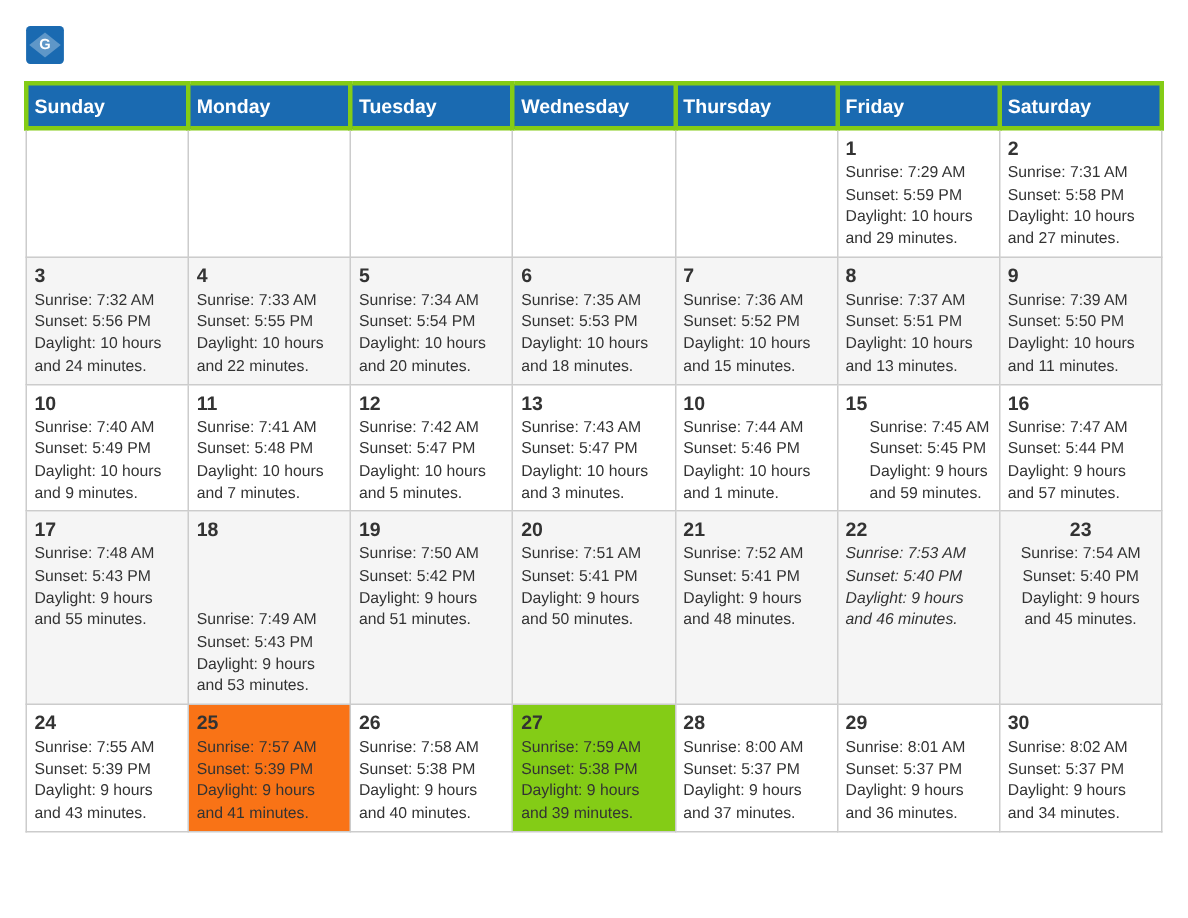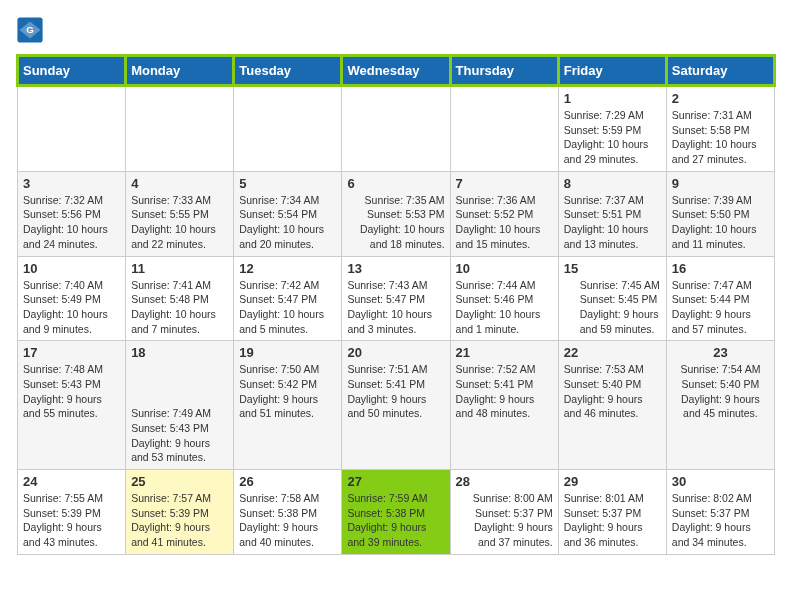--- a/index.html
+++ b/index.html
@@ -150,21 +150,21 @@
 Daylight: 10 hours and 22 minutes.</div>
         </td>
         <td style="background-color: rgb(245, 245, 245);">
           <span class="day-num">5</span>
           <div class="cell-info" style="white-space: pre-line;">Sunrise: 7:34 AM
 Sunset: 5:54 PM
 Daylight: 10 hours and 20 minutes.</div>
         </td>
         <td style="background-color: rgb(245, 245, 245);">
           <span class="day-num">6</span>
-          <div class="cell-info" style="white-space: pre-line; text-align: right;">Sunrise: 7:35 AM
+          <div class="cell-info" style="white-space: pre-line;">Sunrise: 7:35 AM
 Sunset: 5:53 PM
 Daylight: 10 hours and 18 minutes.</div>
         </td>
         <td style="background-color: rgb(245, 245, 245);">
           <span class="day-num">7</span>
           <div class="cell-info" style="white-space: pre-line;">Sunrise: 7:36 AM
 Sunset: 5:52 PM
 Daylight: 10 hours and 15 minutes.</div>
         </td>
         <td style="background-color: rgb(245, 245, 245);">
@@ -250,59 +250,59 @@
 Daylight: 9 hours and 50 minutes.</div>
         </td>
         <td style="background-color: rgb(245, 245, 245);">
           <span class="day-num">21</span>
           <div class="cell-info" style="white-space: pre-line;">Sunrise: 7:52 AM
 Sunset: 5:41 PM
 Daylight: 9 hours and 48 minutes.</div>
         </td>
         <td style="background-color: rgb(245, 245, 245); margin-top: 23px;">
           <span class="day-num">22</span>
-          <div class="cell-info" style="white-space: pre-line;">Sunrise: 7:53 AM
+          <div class="cell-info" style="white-space: pre-line; font-style: italic;">Sunrise: 7:53 AM
 Sunset: 5:40 PM
 Daylight: 9 hours and 46 minutes.</div>
         </td>
         <td style="background-color: rgb(245, 245, 245); text-align: center;">
           <span class="day-num">23</span>
           <div class="cell-info" style="white-space: pre-line;">Sunrise: 7:54 AM
 Sunset: 5:40 PM
 Daylight: 9 hours and 45 minutes.</div>
         </td>
       </tr>
       <tr>
         <td style="background-color: rgb(255, 255, 255);">
           <span class="day-num">24</span>
           <div class="cell-info" style="white-space: pre-line;">Sunrise: 7:55 AM
 Sunset: 5:39 PM
 Daylight: 9 hours and 43 minutes.</div>
         </td>
-        <td style="background-color: #fef9c3;">
+        <td style="background-color: #f97316;">
           <span class="day-num">25</span>
           <div class="cell-info" style="white-space: pre-line;">Sunrise: 7:57 AM
 Sunset: 5:39 PM
 Daylight: 9 hours and 41 minutes.</div>
         </td>
         <td style="background-color: rgb(255, 255, 255);">
           <span class="day-num">26</span>
           <div class="cell-info" style="white-space: pre-line;">Sunrise: 7:58 AM
 Sunset: 5:38 PM
 Daylight: 9 hours and 40 minutes.</div>
         </td>
         <td style="background-color: #84cc16; margin-left: 12px;">
           <span class="day-num">27</span>
           <div class="cell-info" style="white-space: pre-line;">Sunrise: 7:59 AM
 Sunset: 5:38 PM
 Daylight: 9 hours and 39 minutes.</div>
         </td>
         <td style="background-color: rgb(255, 255, 255);">
           <span class="day-num">28</span>
-          <div class="cell-info" style="white-space: pre-line; text-align: right;">Sunrise: 8:00 AM
+          <div class="cell-info" style="white-space: pre-line;">Sunrise: 8:00 AM
 Sunset: 5:37 PM
 Daylight: 9 hours and 37 minutes.</div>
         </td>
         <td style="background-color: rgb(255, 255, 255);">
           <span class="day-num">29</span>
           <div class="cell-info" style="white-space: pre-line;">Sunrise: 8:01 AM
 Sunset: 5:37 PM
 Daylight: 9 hours and 36 minutes.</div>
         </td>
         <td style="background-color: rgb(255, 255, 255);">

